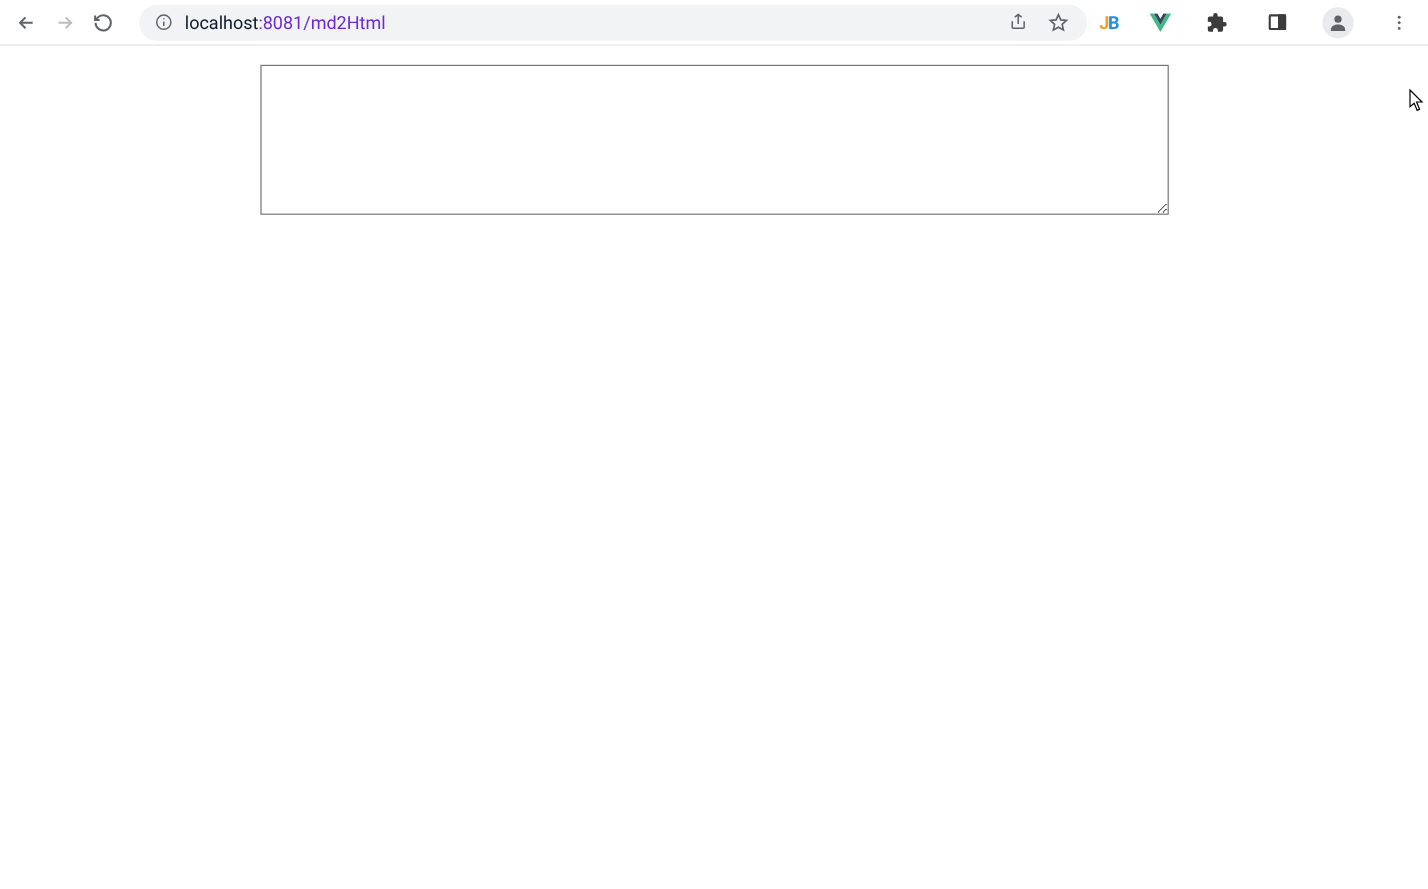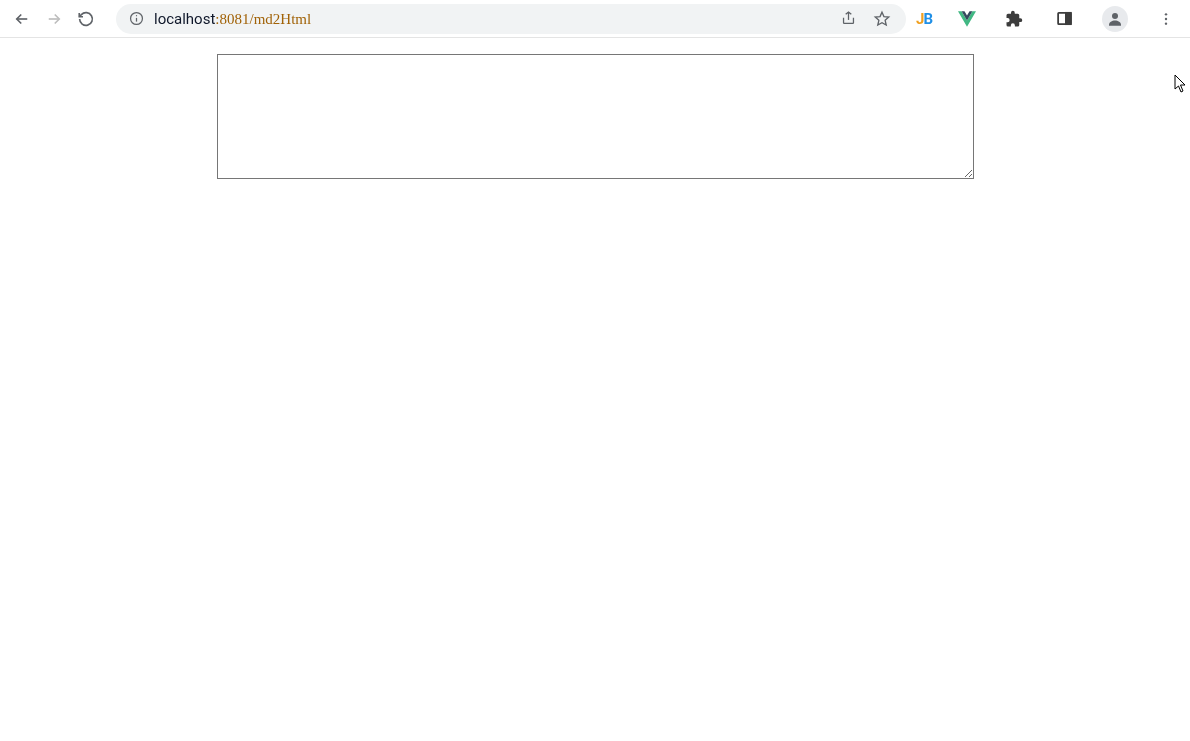--- a/index.html
+++ b/index.html
@@ -63,22 +63,21 @@
       color: #202124;
       white-space: nowrap;
       overflow: hidden;
       text-overflow: ellipsis;
       flex: 1;
     }
     .url-text .host {
       color: #0f172a;
     }
     .url-text .path {
-      color: #a16207;
-      font-family: Liberation Serif, serif;
+      color: #6d28d9;
     }
     .right-icons {
       display: flex;
       align-items: center;
       gap: 26px;
       padding-right: 4px;
     }
     .icon-btn {
       width: 24px;
       height: 24px;

